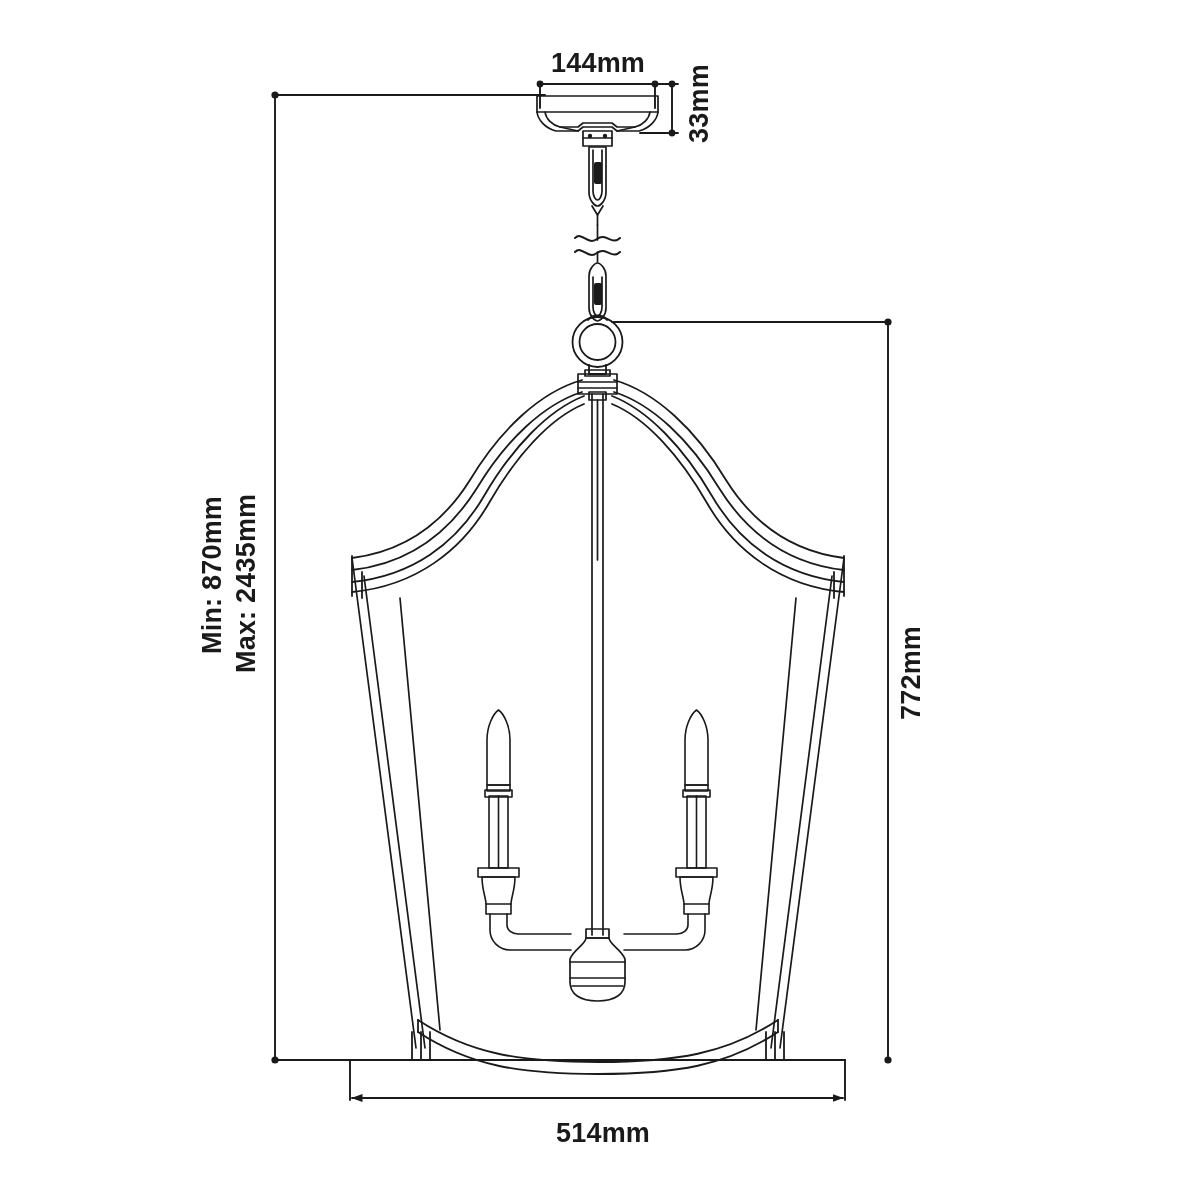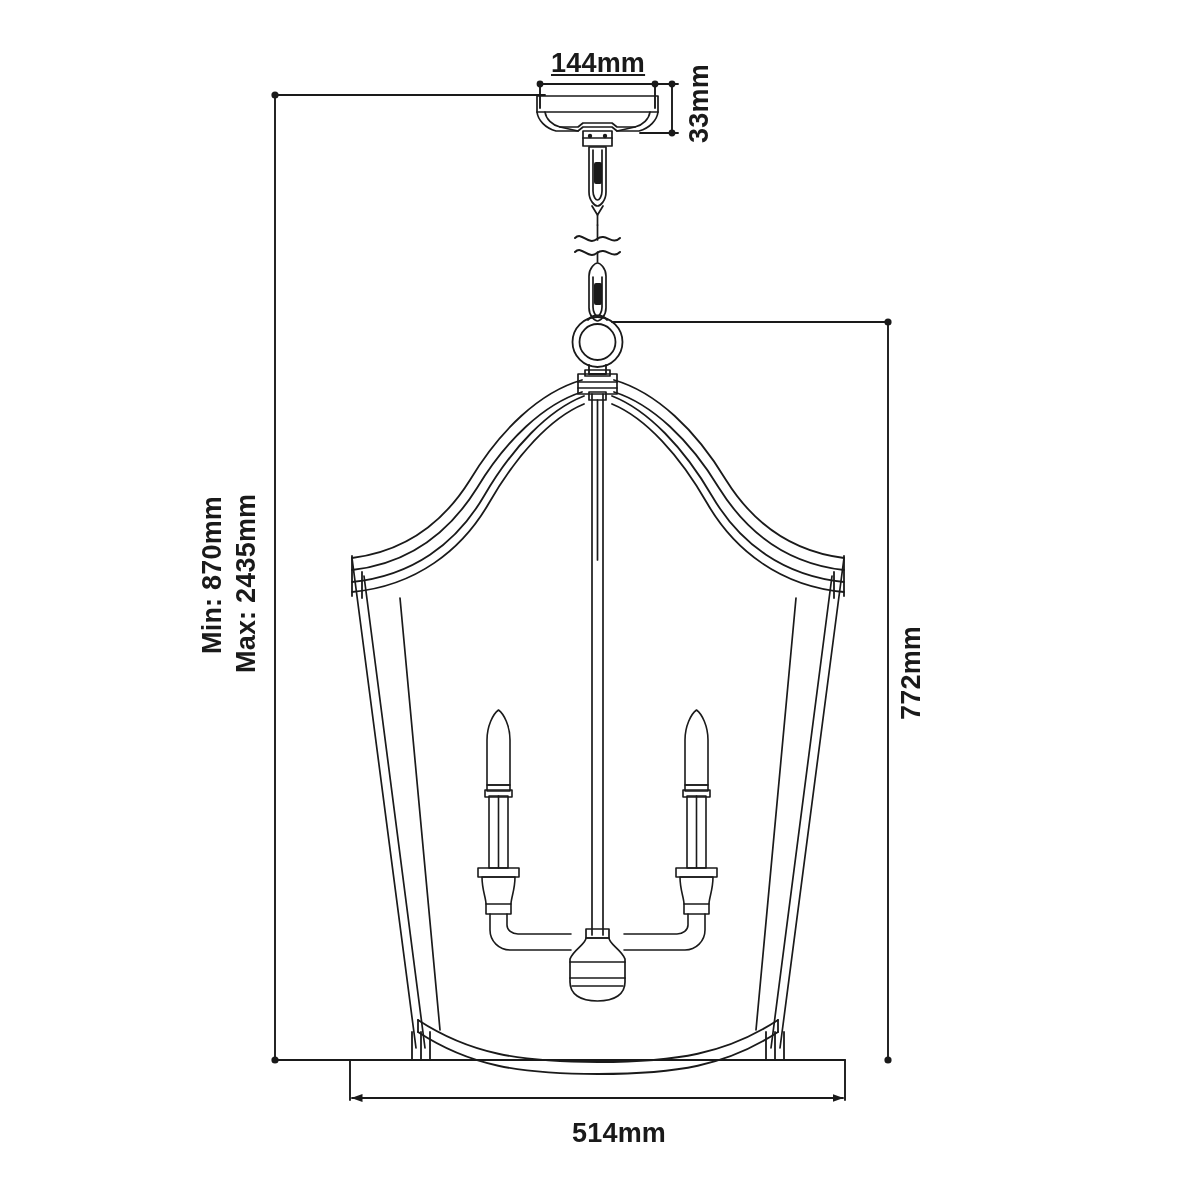--- a/index.html
+++ b/index.html
@@ -222,25 +222,25 @@
 
         <path d="M412,1032 L412,1060 L430,1060 L430,1032"></path>
         <path d="M766,1032 L766,1060 L784,1060 L784,1032"></path>
         <line x1="421" y1="1032" x2="421" y2="1060"></line>
         <line x1="775" y1="1032" x2="775" y2="1060"></line>
       </g>
 
     </g>
   </svg>
 
-  <div class="dim-label" style="left:551px; top:50px;text-decoration:underline;">144mm</div>
+  <div class="dim-label" style="left:551px; top:50px;">144mm</div>
 
   <div class="dim-label rot90" style="left:686px; top:143px;">33mm</div>
 
   <div class="dim-label rot90" style="left:199px; top:654px;">Min: 870mm</div>
 
   <div class="dim-label rot90" style="left:233px; top:673px;">Max: 2435mm</div>
 
   <div class="dim-label rot90" style="left:898px; top:720px;">772mm</div>
 
-  <div class="dim-label" style="left:572px; top:1120px;">514mm</div>
+  <div class="dim-label" style="left:556px; top:1120px;">514mm</div>
 
 </div>
 
 </body></html>

